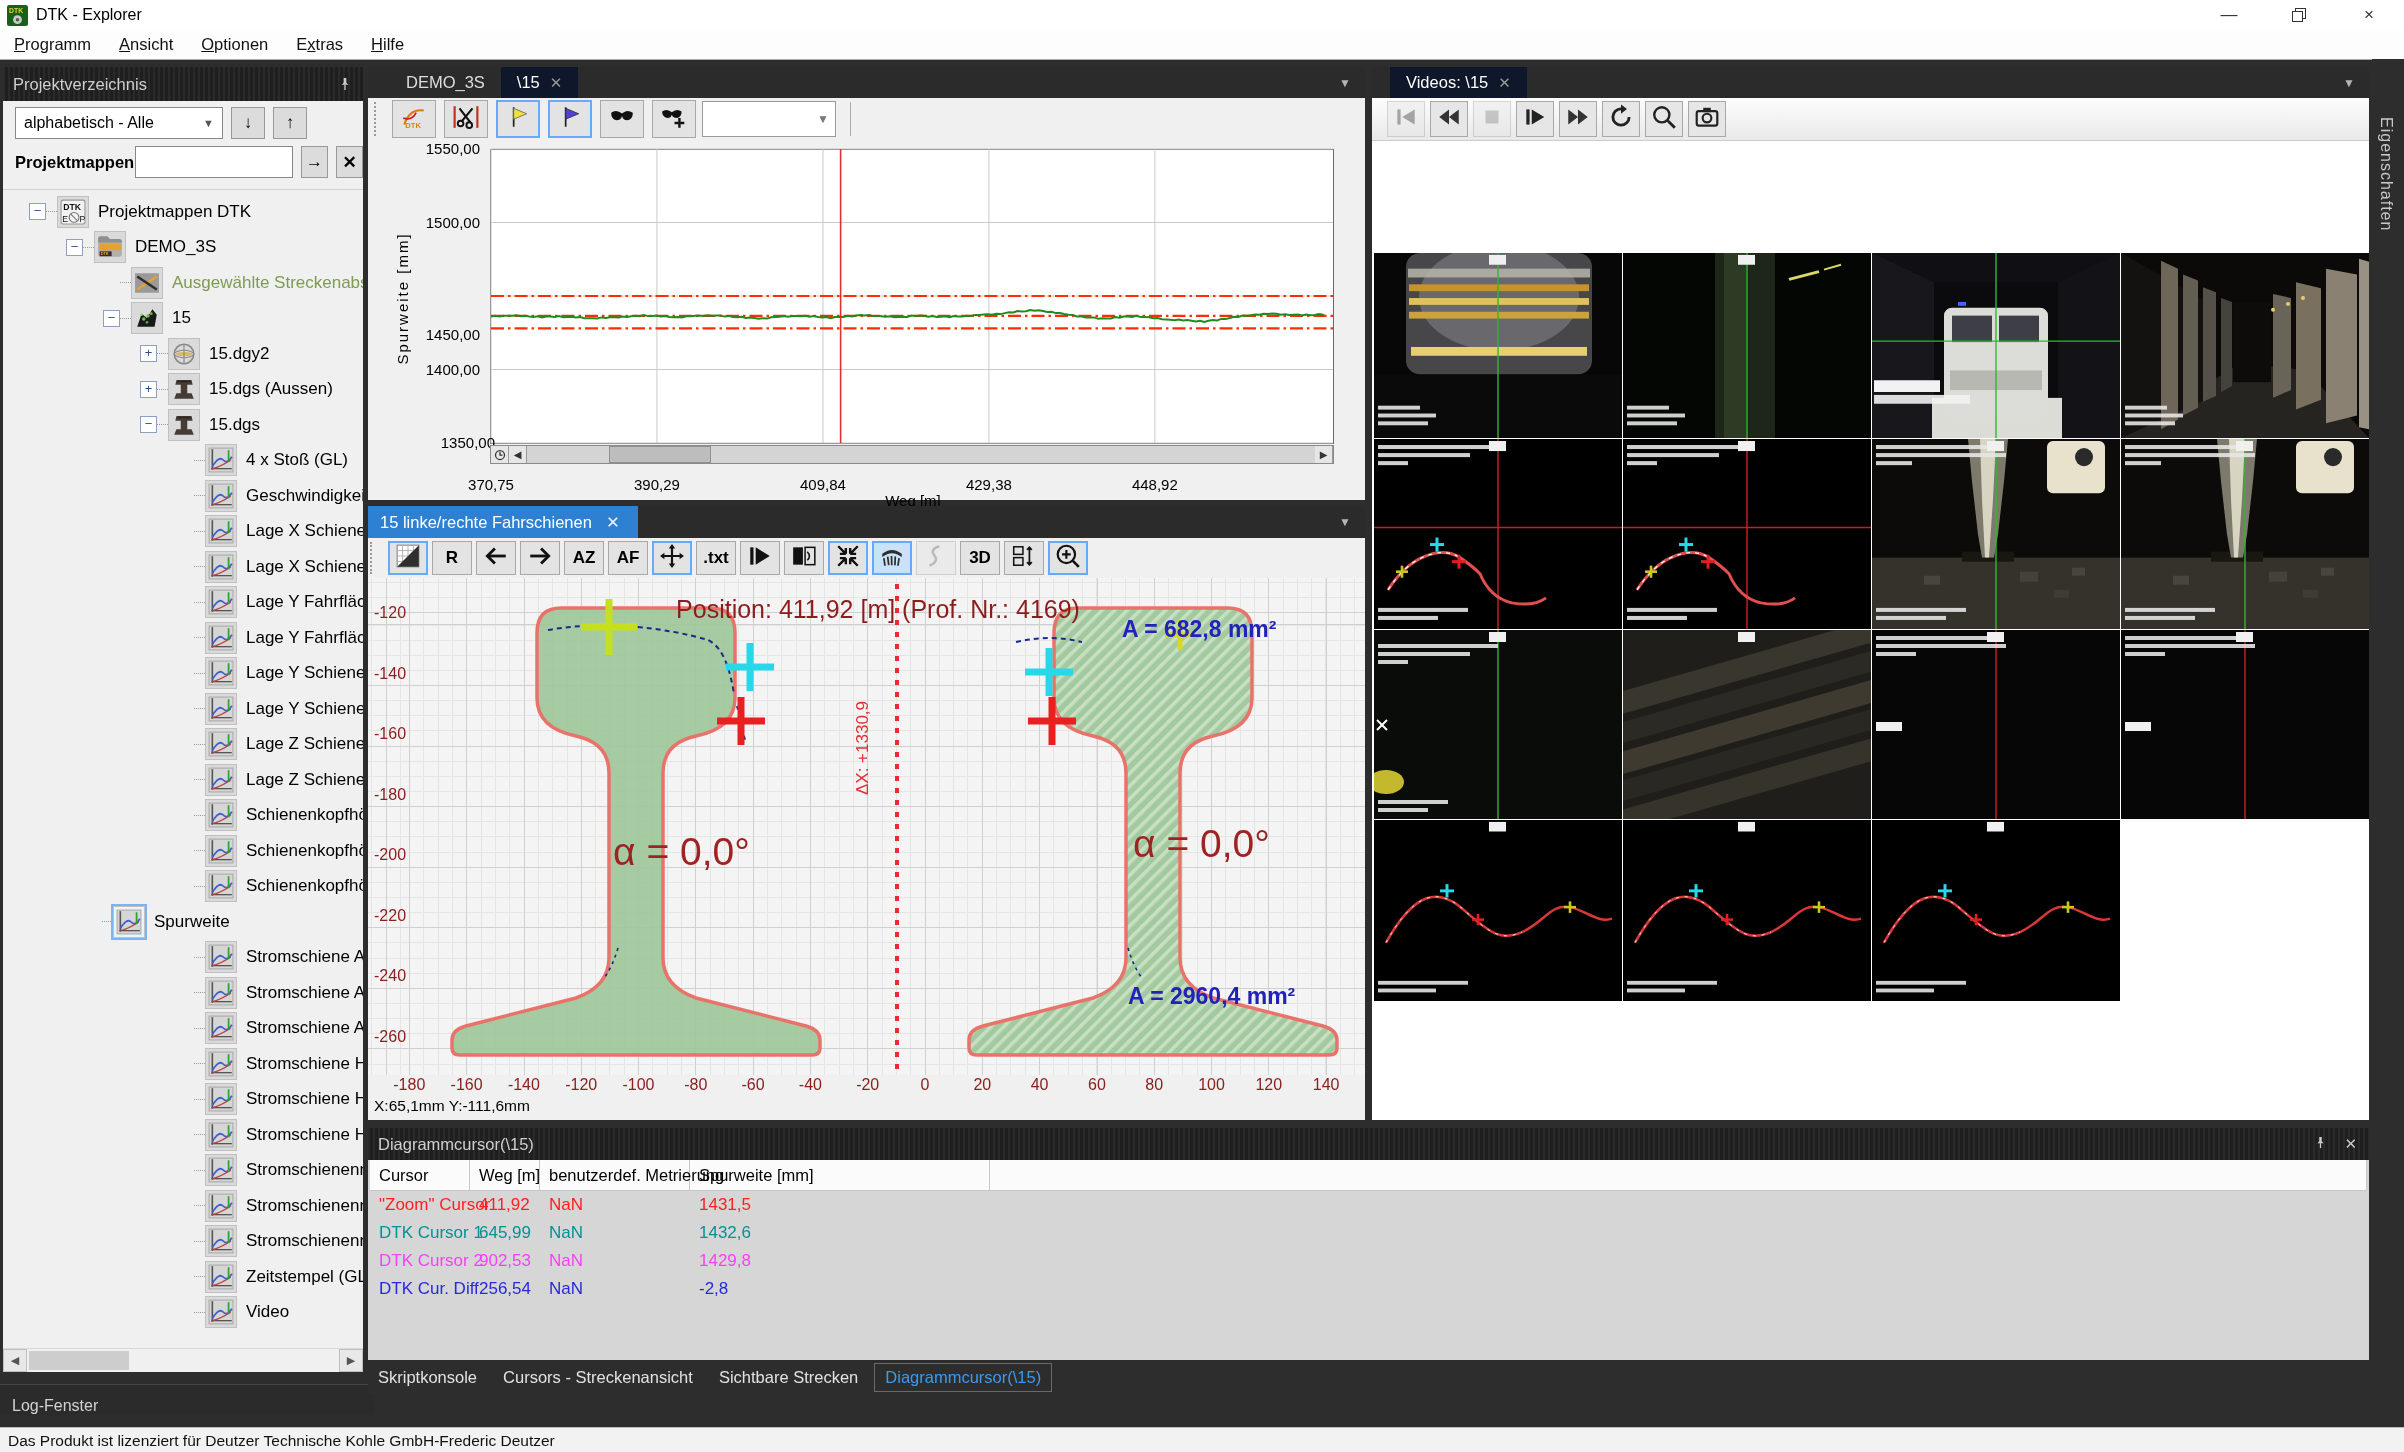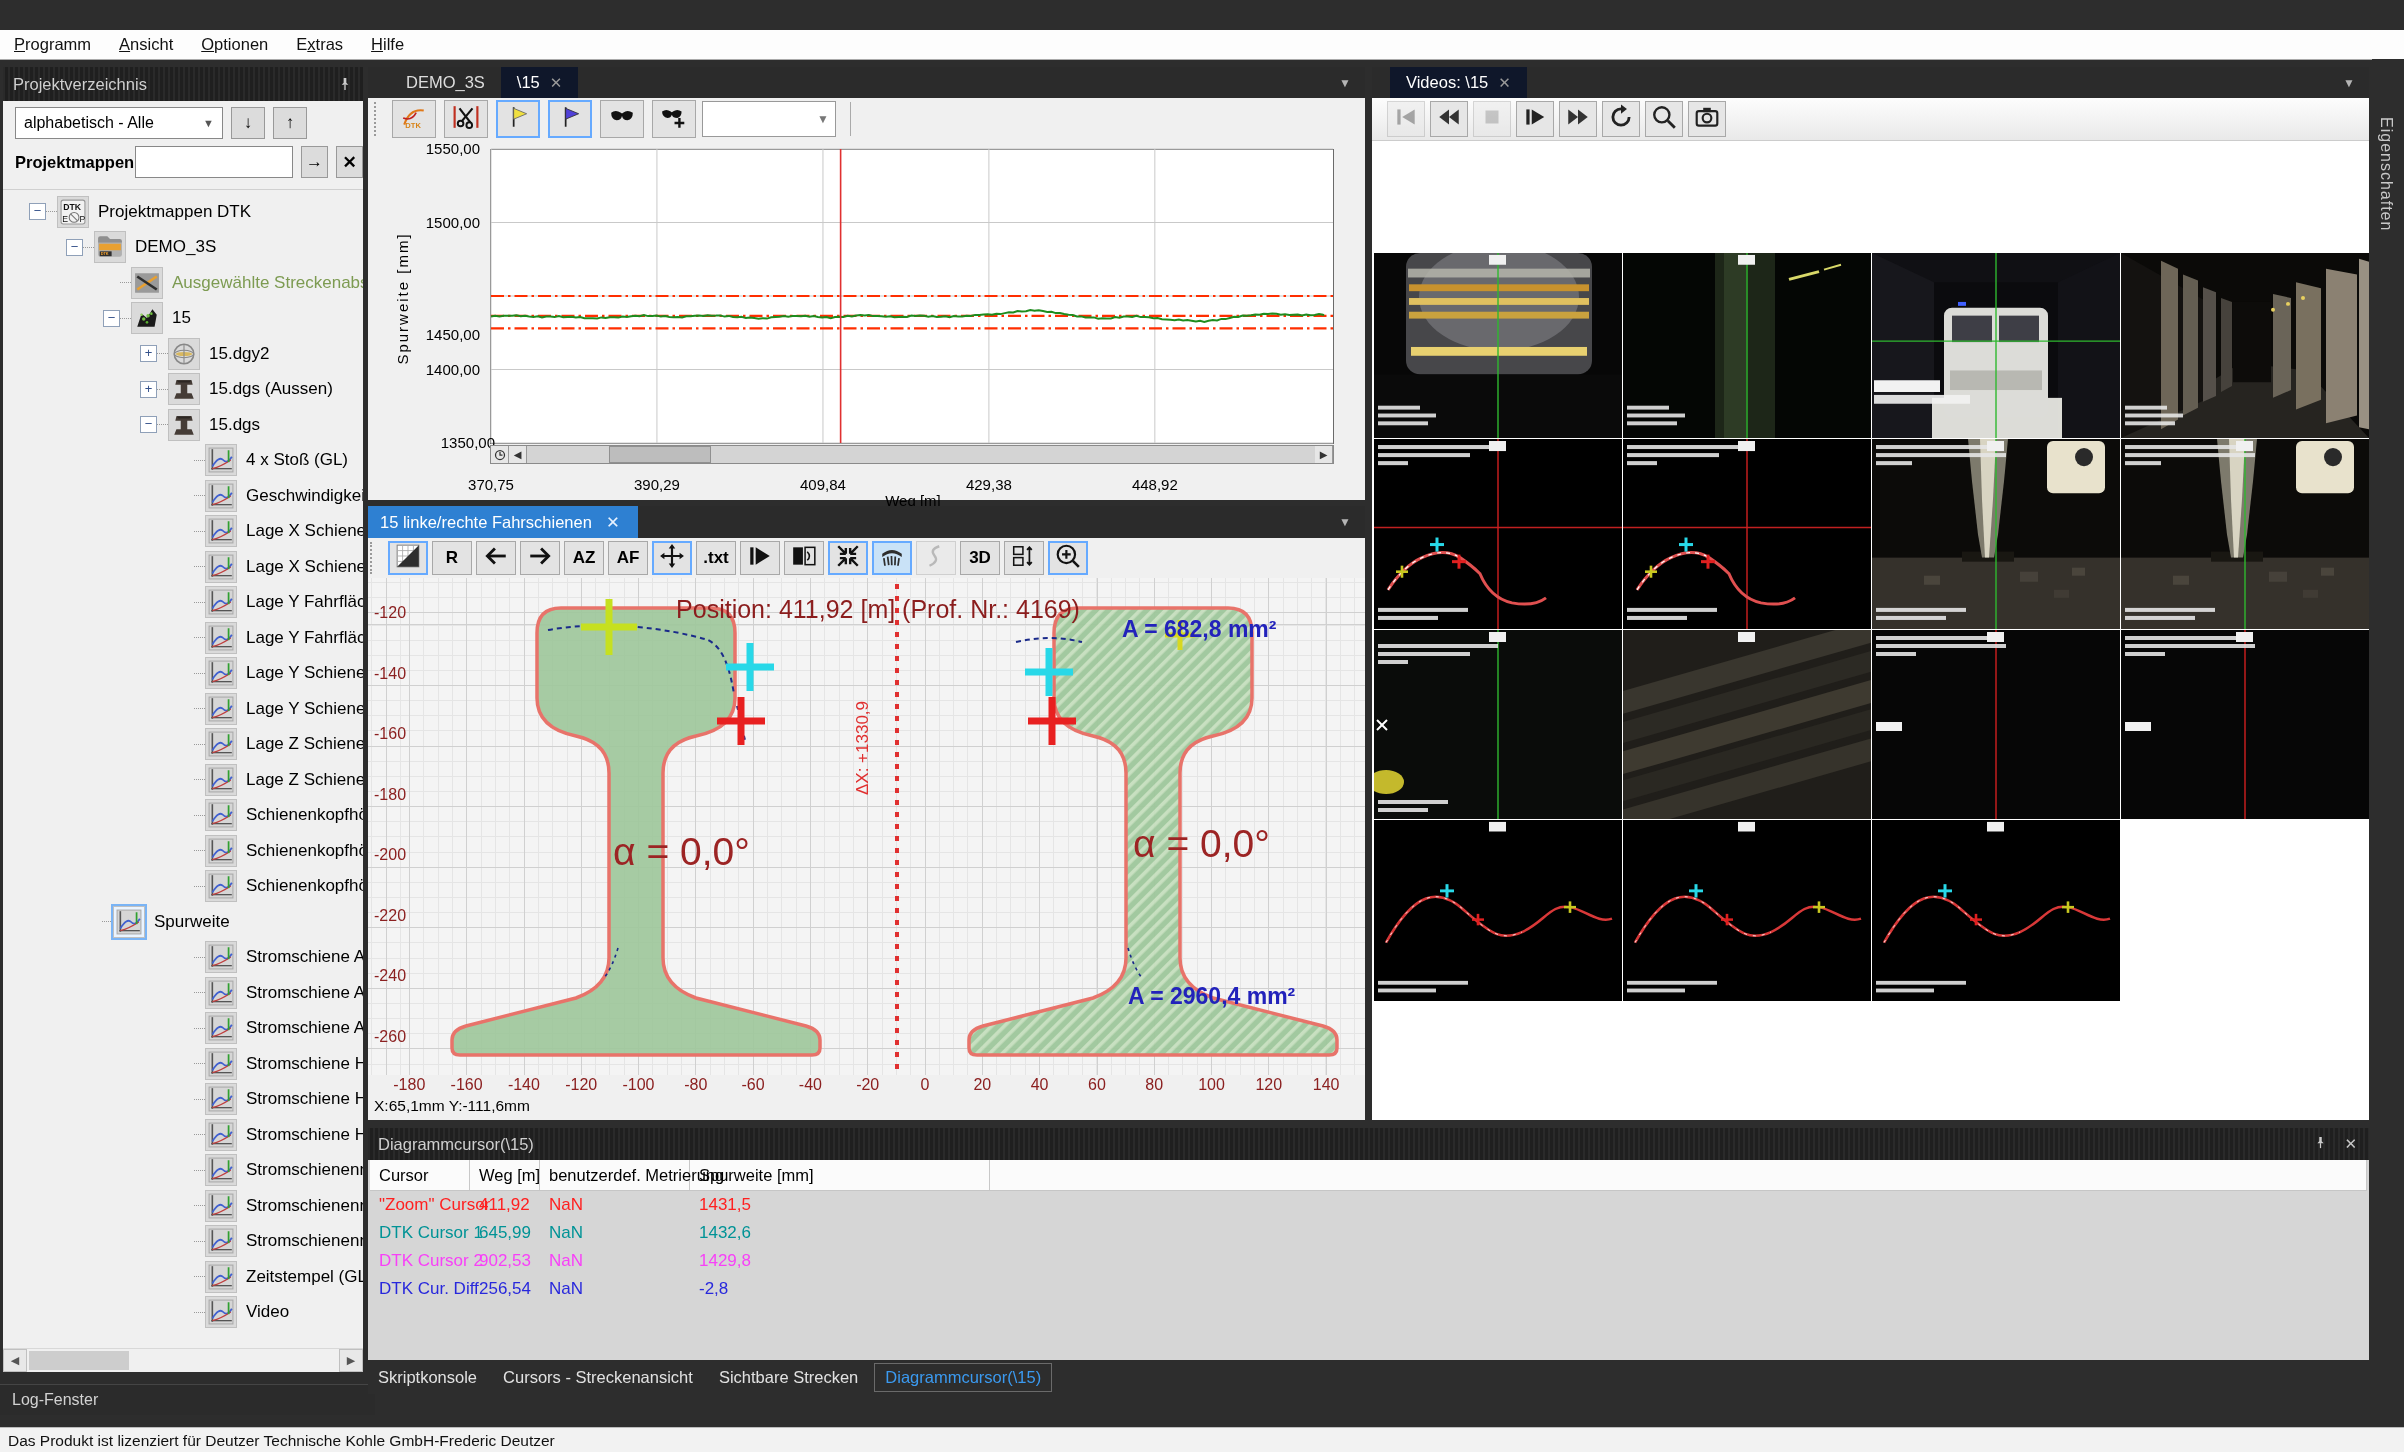--- a/index.html
+++ b/index.html
@@ -45,21 +45,21 @@
   .expander.hidden{visibility:hidden;}
   .stub{width:11px;border-top:1px dotted #999;flex:none;}
   .tree-icon{width:30px;height:30px;background:#dadada;border:1px solid #c0c0c0;flex:none;margin-right:9px;display:flex;align-items:center;justify-content:center;}
   .tree-icon svg{width:26px;height:26px;}
   .tree-row.selected .tree-icon{outline:2px solid #7ab4f5;background:#eaf4ff;}
   .tree-label{font-size:17px;}
   .hscroll{position:absolute;left:0;bottom:0;width:100%;height:23px;background:#f0f0f0;border-top:1px solid #d8d8d8;display:flex;align-items:center;}
   .sb-btn{width:22px;height:21px;background:#e8e8e8;border:1px solid #c0c0c0;font-size:11px;color:#555;display:flex;align-items:center;justify-content:center;}
   .sb-thumb{height:19px;width:100px;background:#cdcdcd;margin-left:2px;}
   .sb-sp{flex:1;}
-  .log-bar{left:0;top:1384px;width:363px;height:30px;background:#2b2b2b;color:#d2d2d2;display:flex;align-items:center;padding-left:12px;font-size:16px;border-top:1px solid #454545;}
+  .log-bar{left:0;top:1384px;width:363px;height:30px;background:#2b2b2b;color:#d2d2d2;display:flex;align-items:flex-end;padding-left:12px;font-size:16px;border-top:1px solid #454545;}
   
   .chart-panel{left:368px;top:67px;width:997px;height:433px;background:#f0f0f0;}
   .gauge-area{position:absolute;left:0;top:73px;width:997px;height:360px;background:#f0f0f0;}
   .plot-frame{position:absolute;left:122px;top:9px;width:844px;height:295px;background:#fff;border:1px solid #6a6a6a;box-sizing:border-box;}
   #gauge-svg{position:absolute;left:0;top:0;width:997px;height:360px;}
   .ytick{position:absolute;width:112px;text-align:right;font-size:15px;color:#000;}
   .xtick{position:absolute;width:70px;text-align:center;font-size:15px;color:#000;top:336px;}
   .ylab{position:absolute;left:-36px;top:150px;transform:rotate(-90deg);font-size:15px;letter-spacing:2px;width:140px;text-align:center;}
   .xlab{position:absolute;left:500px;top:352px;font-size:15px;width:90px;text-align:center;}
   .gauge-scroll{position:absolute;left:122px;top:305px;width:844px;height:19px;background:#d4d4d4;border:1px solid #8a8a8a;display:flex;align-items:center;box-sizing:border-box;}
@@ -116,20 +116,39 @@
   
   .right-strip{left:2372px;top:59px;width:32px;height:1368px;background:#2d2d2d;}
   .rs-label{position:absolute;left:5px;top:58px;writing-mode:vertical-rl;color:#c8c8c8;font-size:16px;letter-spacing:1px;}
   .statusbar{left:0;top:1427px;width:2404px;height:25px;background:#f2f2f2;border-top:1px solid #bbb;display:flex;align-items:center;padding-left:8px;font-size:15.5px;color:#111;}
 </style>
 </head>
 <body>
 
 <div id="app">
 
+  <div class="abs titlebar">
+    <svg class="app-icon" viewBox="0 0 20 20">
+        <rect width="20" height="20" rx="2" fill="#17611c"></rect>
+        <text x="2" y="8" font-size="6.5" fill="#e8d040" font-weight="bold">DTK</text>
+        <circle cx="10" cy="14" r="4.2" fill="#c9c9c9"></circle>
+        <circle cx="10" cy="14" r="1.6" fill="#555"></circle>
+      </svg>
+    <span class="title-text">DTK - Explorer</span>
+    <div class="win-btns">
+      <div class="win-btn">—</div>
+      <div class="win-btn">
+        <svg width="14" height="14" viewBox="0 0 14 14">
+            <rect x="3.5" y="0.5" width="10" height="10" fill="none" stroke="#333"></rect>
+            <rect x="0.5" y="3.5" width="10" height="10" fill="#fff" stroke="#333"></rect>
+          </svg>
+      </div>
+      <div class="win-btn close">×</div>
+    </div>
+  </div>
 
   <div class="abs menubar">
 
   <span class="menu-item">
         <span style="text-decoration: underline;">P</span>
         <span>r</span>
         <span>o</span>
         <span>g</span>
         <span>r</span>
         <span>a</span>

